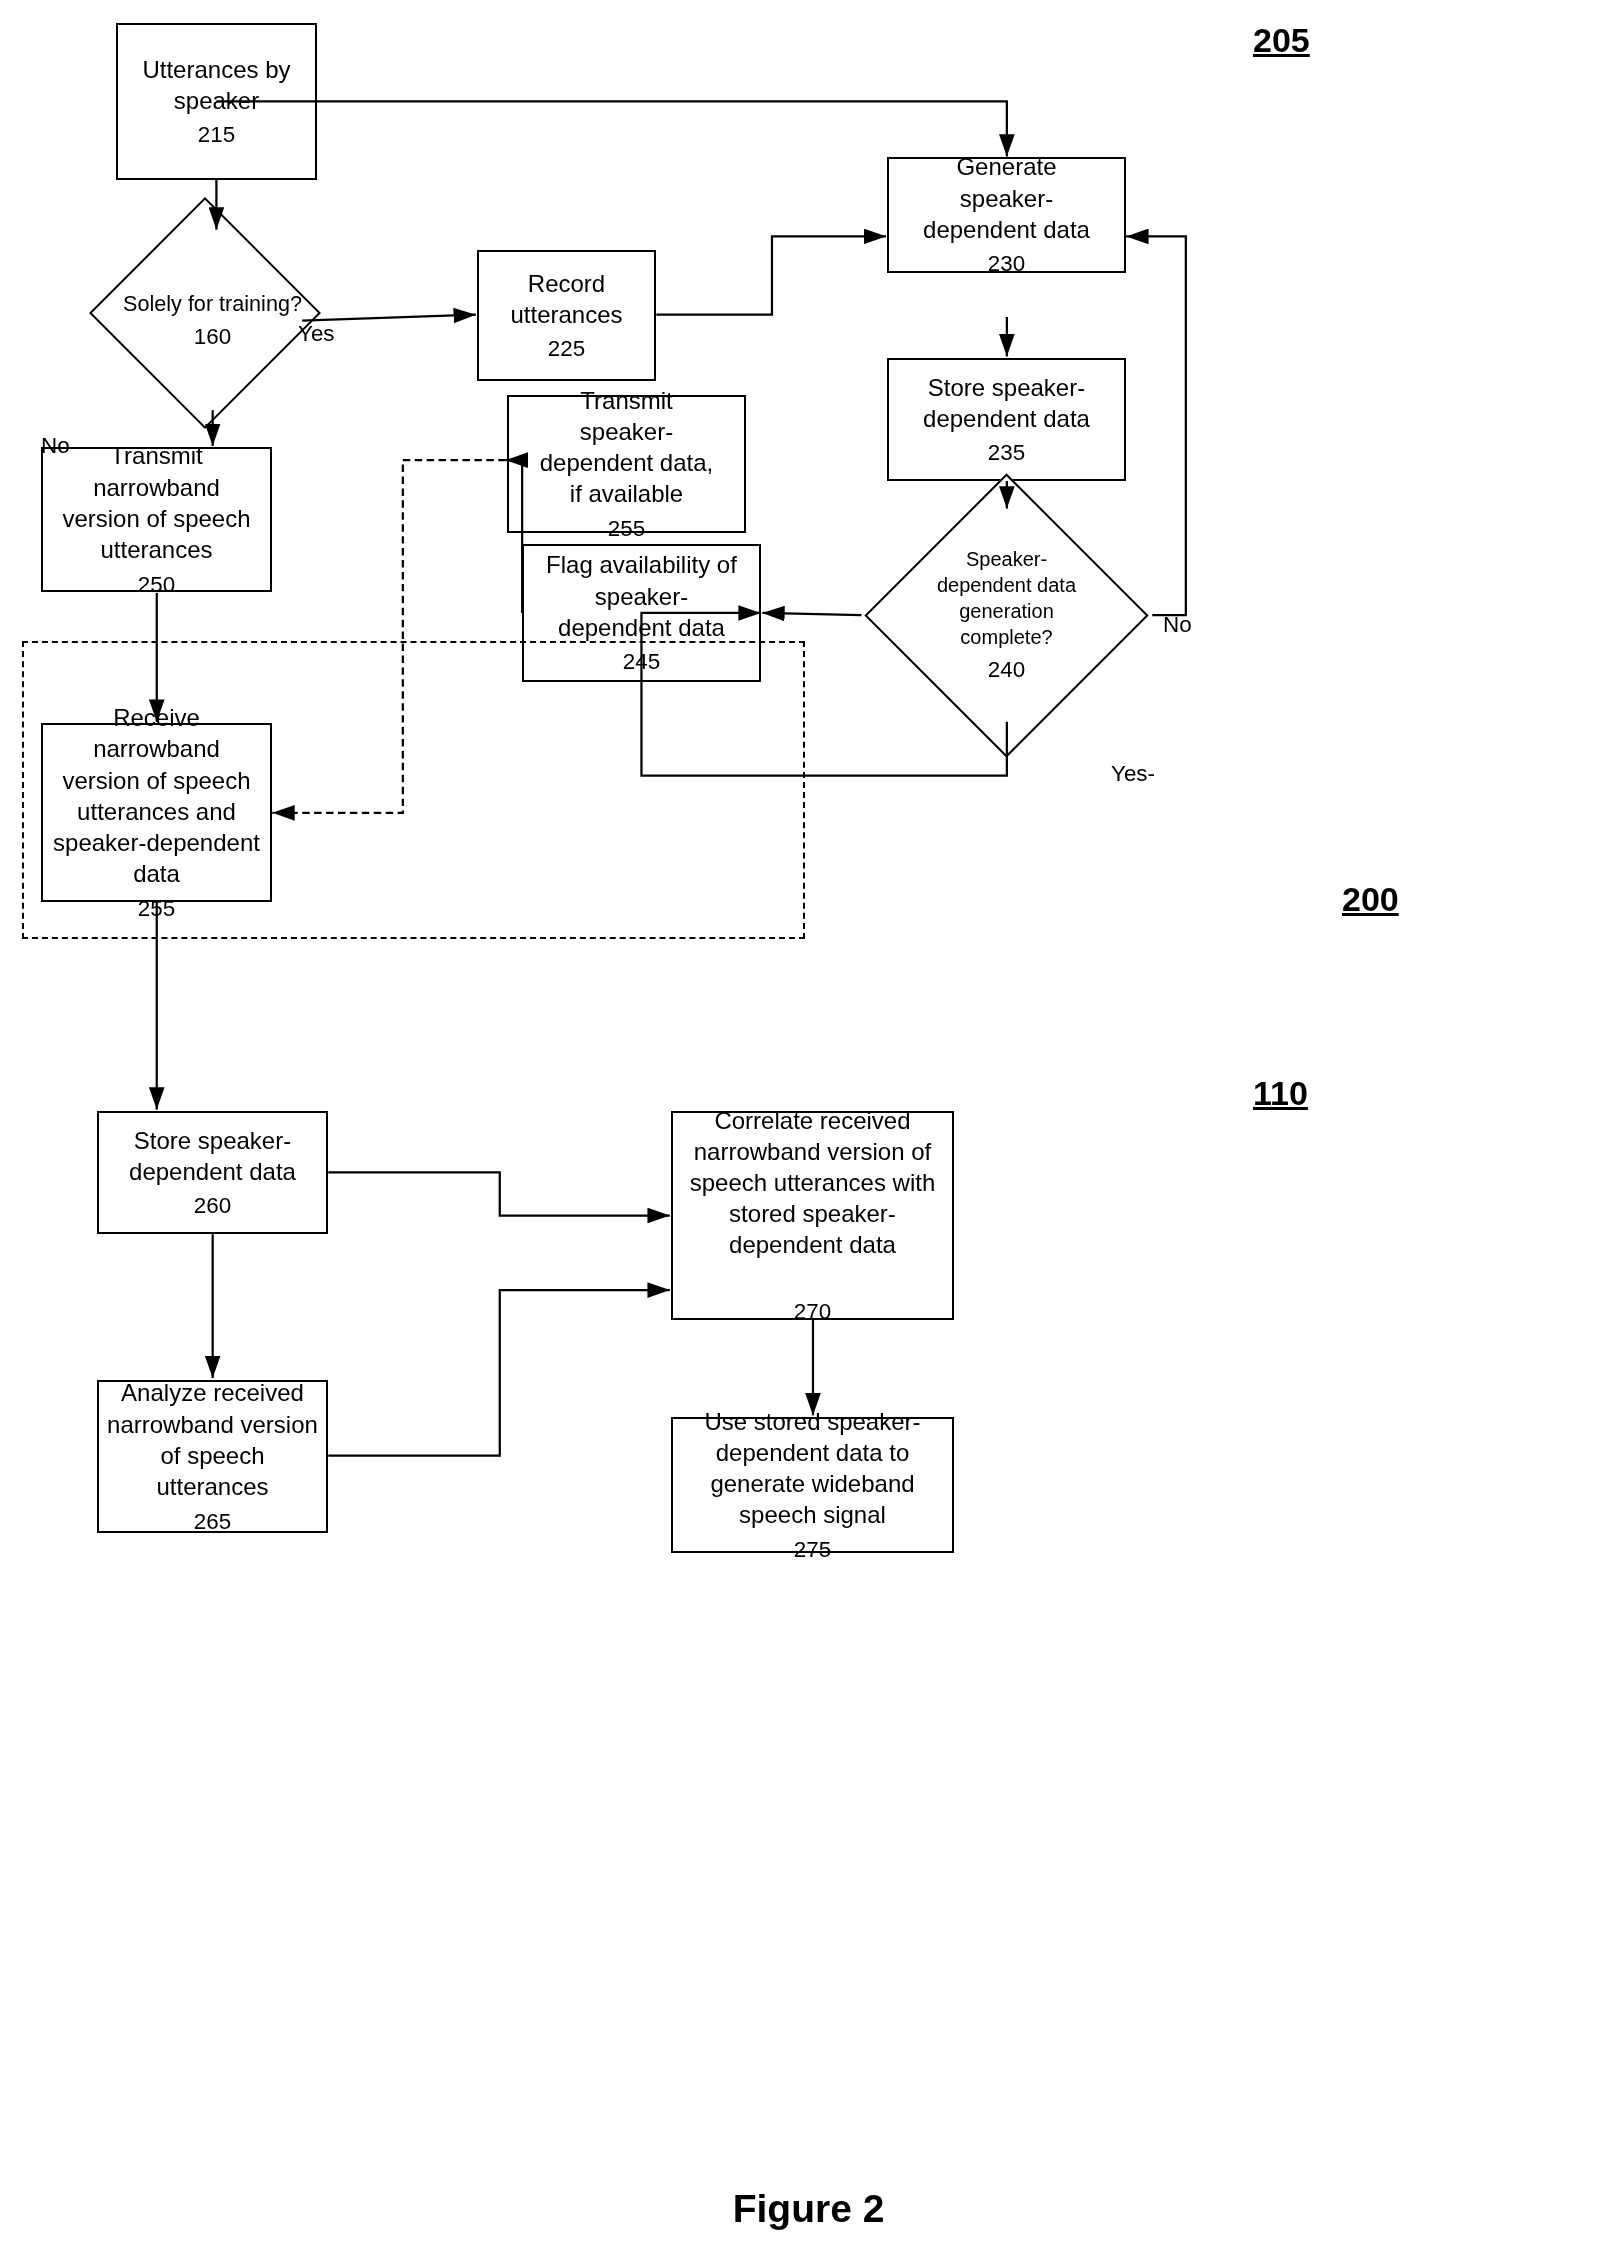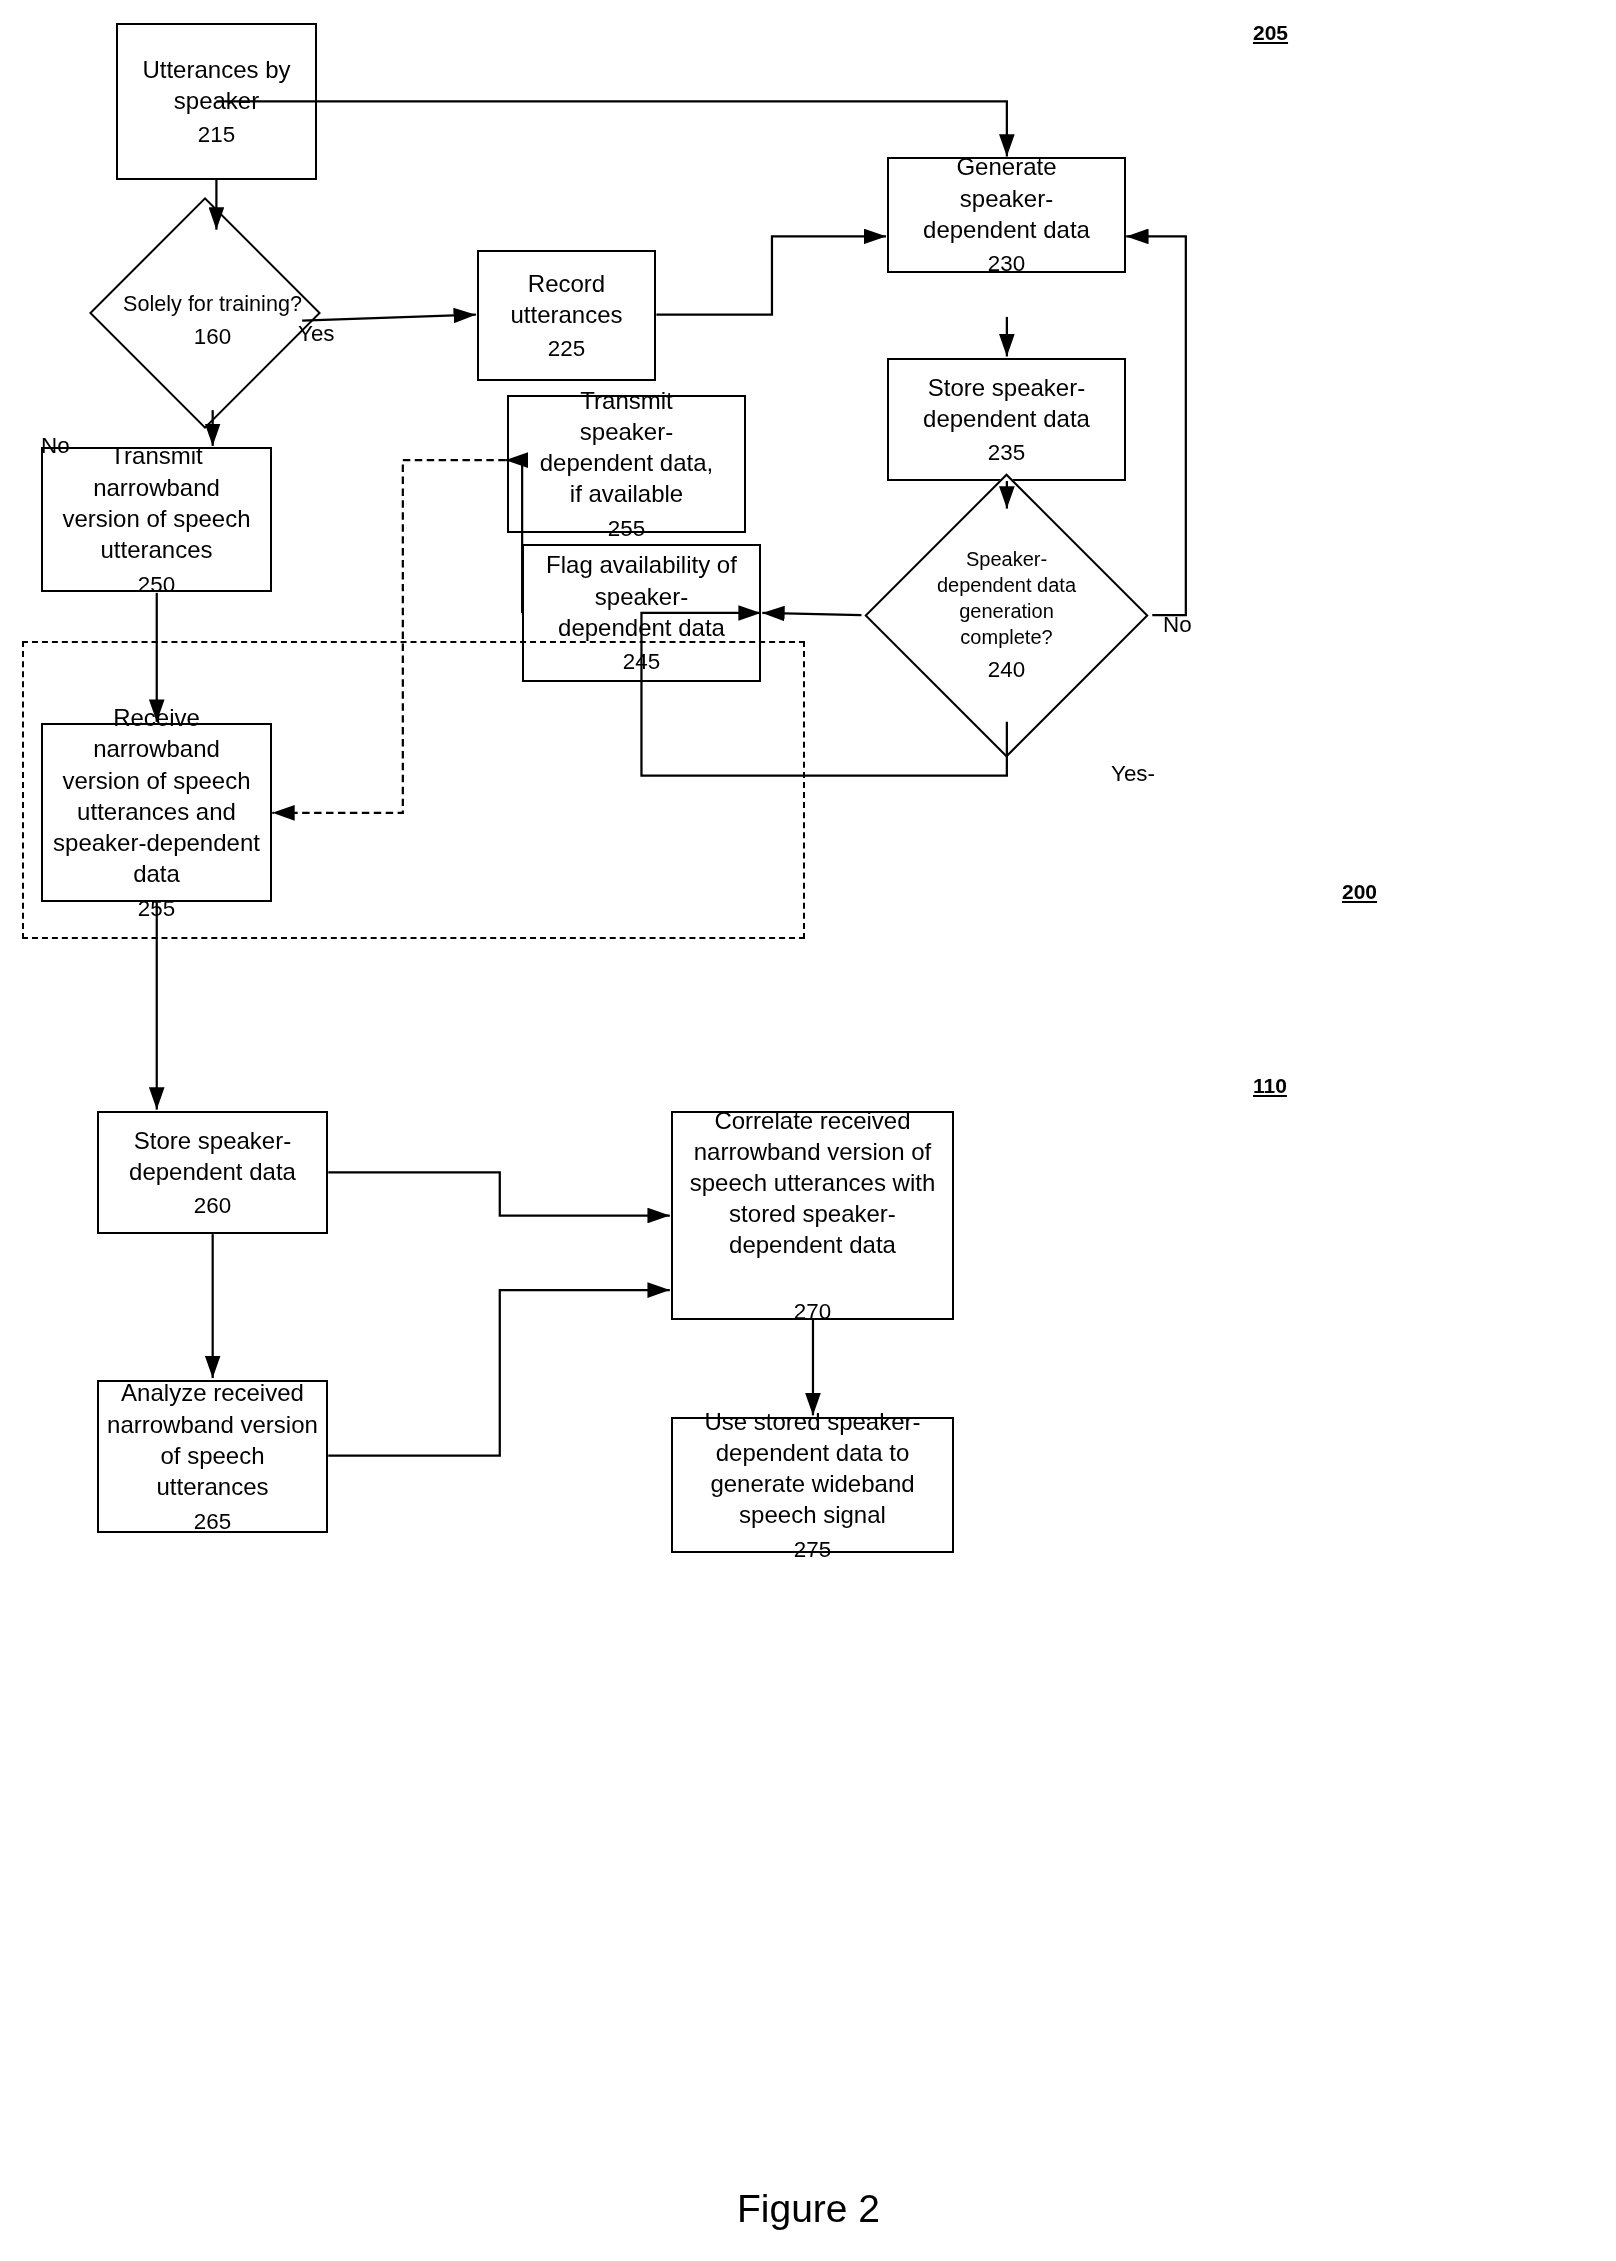--- a/index.html
+++ b/index.html
@@ -49,25 +49,25 @@
       width: 1617px;
       height: 2261px;
       pointer-events: none;
     }
     .figure-label {
       position: absolute;
       bottom: 30px;
       left: 50%;
       transform: translateX(-50%);
       font-size: 39px;
-      font-weight: normal;
+      font-weight: bold;
     }
     .ref-num {
       position: absolute;
-      font-size: 21px;
+      font-size: 34px;
       font-weight: bold;
       text-decoration: underline;
     }
     .dashed-region {
       position: absolute;
       border: 2.2px dashed #000;
     }
     
     .conn-label {
       position: absolute;

